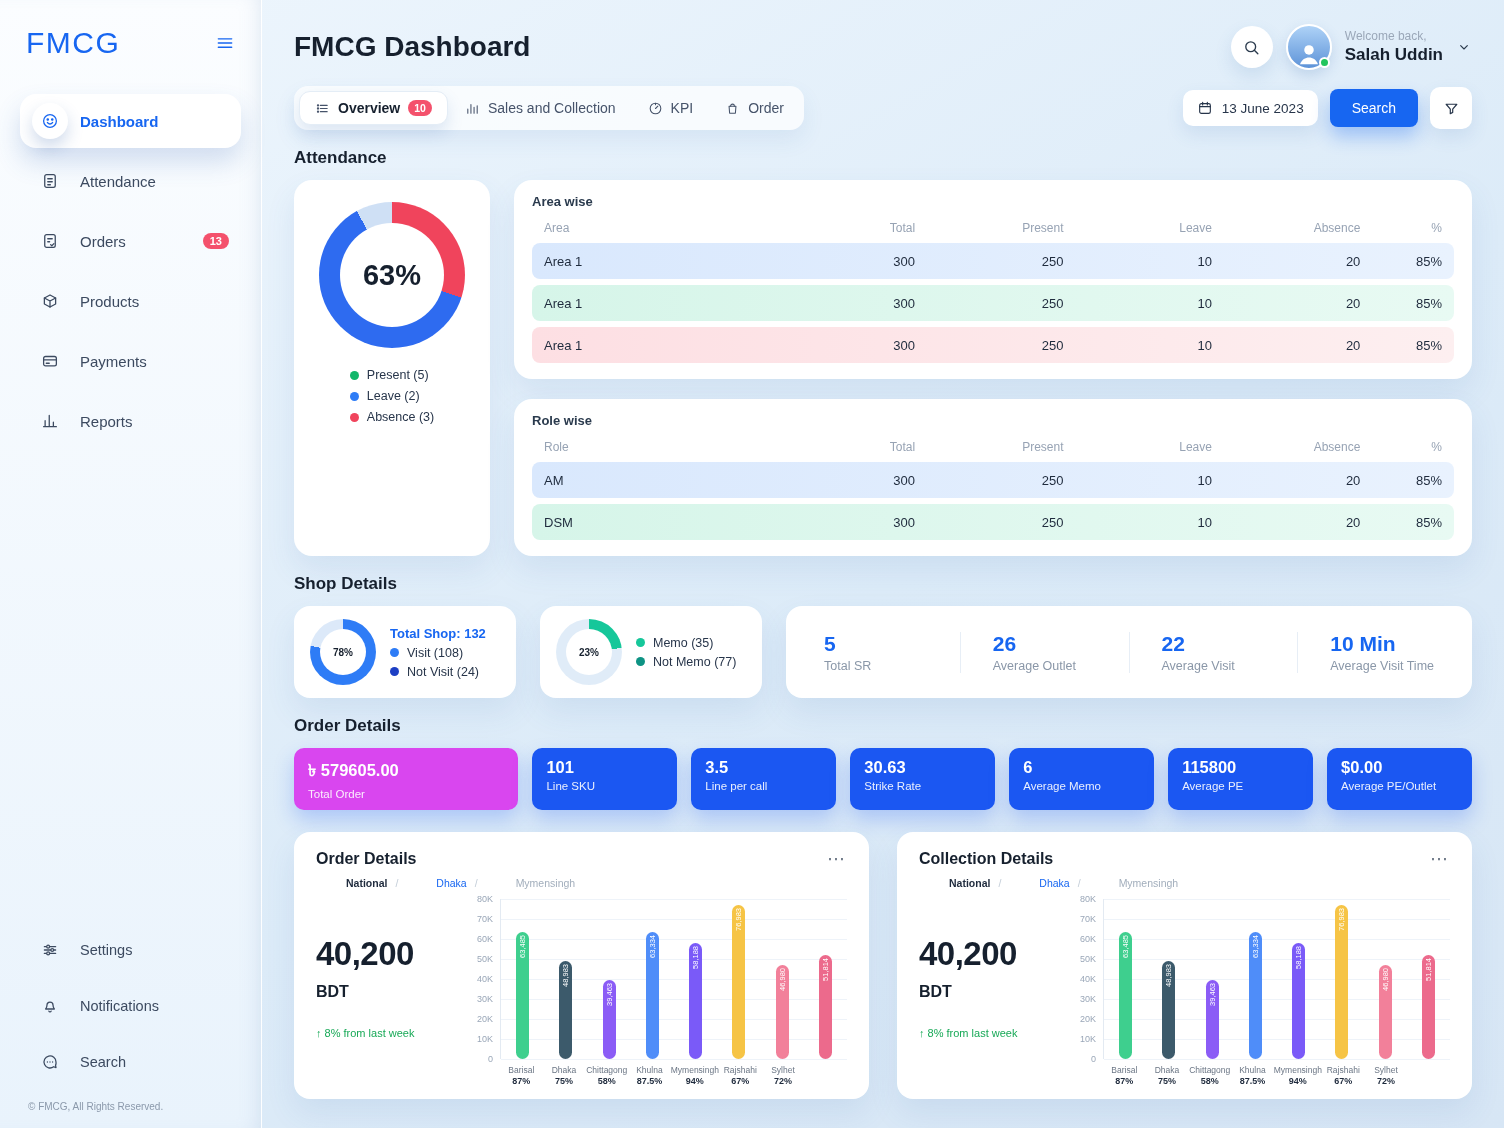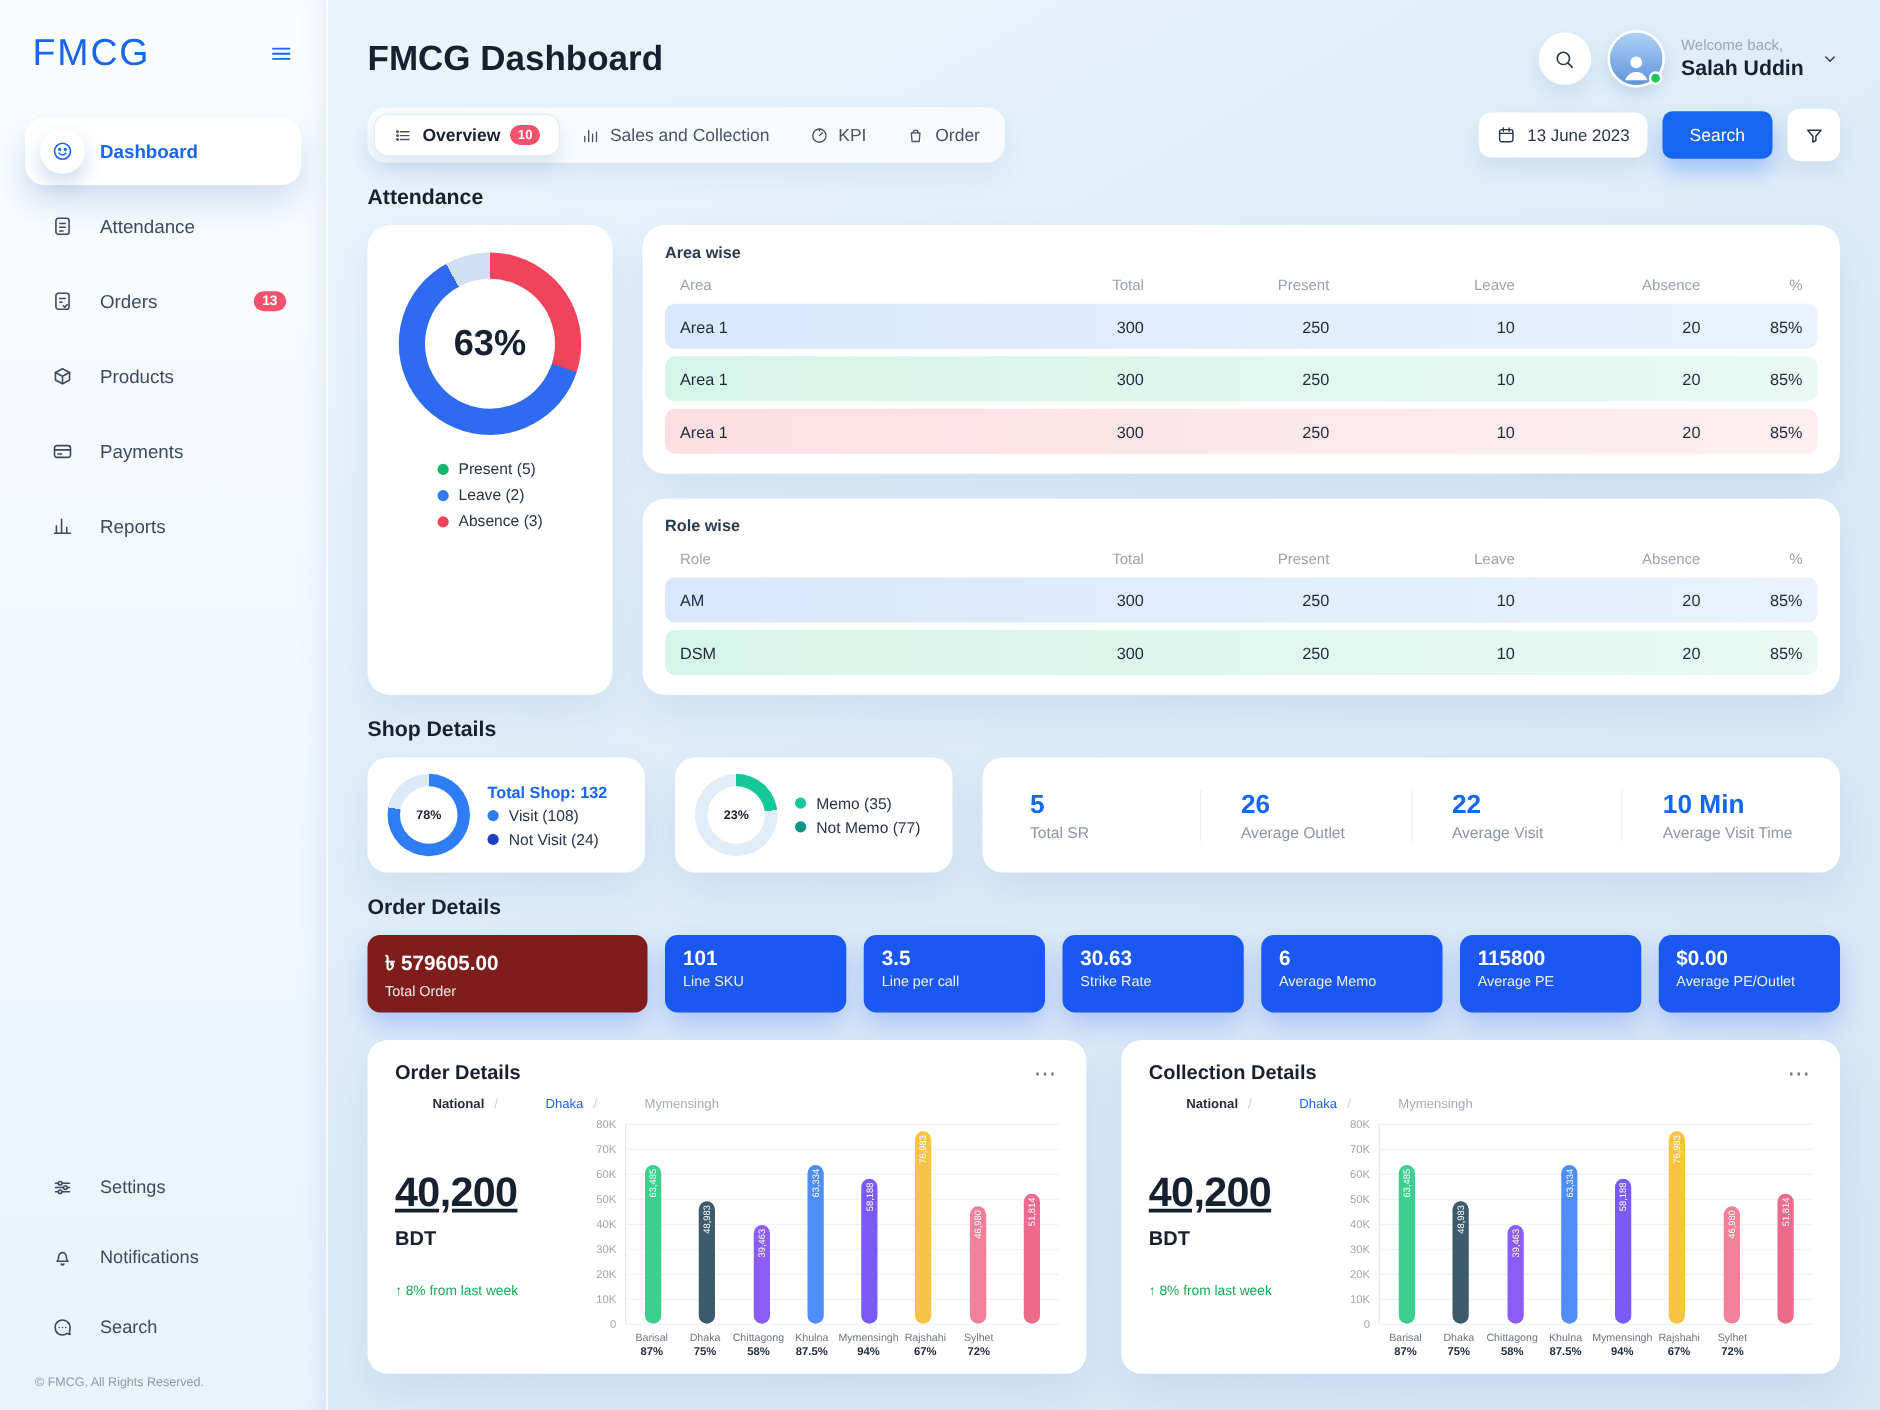--- a/index.html
+++ b/index.html
@@ -78,39 +78,39 @@
   .total-shop{color:#1766f1;font-weight:bold;font-size:13px;}
   .stats-card{flex:1;display:flex;align-items:center;padding:12px 6px;border-radius:16px;}
   .stat{flex:1;padding-left:32px;border-left:1px solid #e7eef6;}
   .stat:first-child{border-left:none;}
   .stat-value{color:#1766f1;font-size:21px;font-weight:800;}
   .stat-label{color:#8a97a8;font-size:12.5px;margin-top:3px;}
 
   
   .order-cards{display:flex;gap:14px;}
   .metric-card{flex:1;background:#1b57f2;border-radius:10px;padding:10px 14px;color:#fff;box-shadow:0 10px 20px rgba(27,87,242,.25);}
-  .metric-card.dark{flex:1.68;background:#7f1d1d;}
+  .metric-card.dark{flex:1.68;background:#d946ef;}
   .metric-value{font-size:16.5px;font-weight:800;white-space:nowrap;}
   .metric-label{font-size:11.5px;opacity:.9;margin-top:3px;white-space:nowrap;}
 
   
   .charts-grid{display:flex;gap:28px;margin-top:22px;}
   .chart-card{flex:1;padding:18px 22px 12px;border-radius:16px;}
   .chart-head{display:flex;justify-content:space-between;align-items:center;}
   .chart-title{font-size:16px;font-weight:bold;color:#16202e;}
   .dots{color:#6b7685;font-size:18px;letter-spacing:2px;cursor:pointer;line-height:1;}
   .breadcrumb{display:flex;align-items:center;gap:8px;margin-top:9px;font-size:10.5px;}
   .crumb{cursor:pointer;padding-left:30px;}
   .crumb-0{color:#1f2b3d;font-weight:bold;}
   .crumb-1{color:#1766f1;}
   .crumb-2{color:#a2aebc;}
   .crumb-sep{color:#c3cdd8;}
   .chart-body{display:flex;margin-top:10px;}
   .chart-info{width:150px;min-width:150px;padding-top:36px;}
-  .big-value{font-size:33px;font-weight:800;color:#16202e;letter-spacing:-.5px;text-decoration:underline;}
+  .big-value{font-size:33px;font-weight:800;color:#16202e;letter-spacing:-.5px;}
   .big-unit{font-size:16px;font-weight:bold;color:#16202e;margin-top:10px;}
   .delta{color:#18a957;font-size:11px;margin-top:26px;}
   .chart-area{flex:1;min-width:0;}
   .plot-wrap{display:flex;}
   .ylabels{width:34px;min-width:34px;position:relative;height:160px;}
   .ylabel{position:absolute;right:7px;transform:translateY(-50%);font-size:9px;color:#9aa7b8;}
   .plot{flex:1;height:160px;position:relative;border-left:1px solid #e3eaf2;}
   .gridline{position:absolute;left:0;right:0;height:1px;background:#eef3f9;}
   .cols{position:absolute;inset:0;display:flex;}
   .col{flex:1;display:flex;align-items:flex-end;justify-content:center;}

